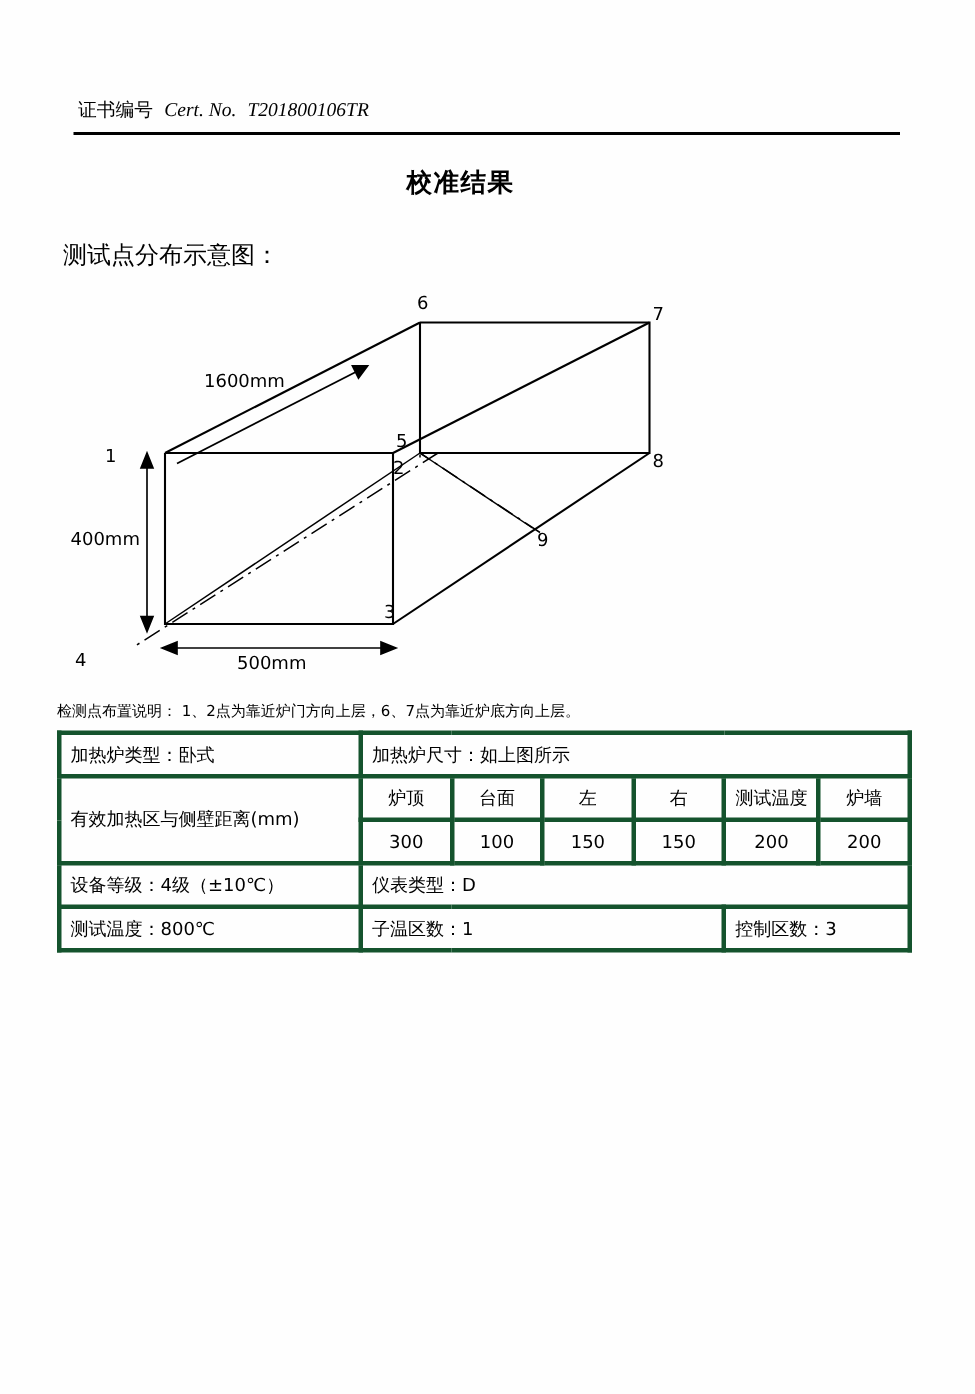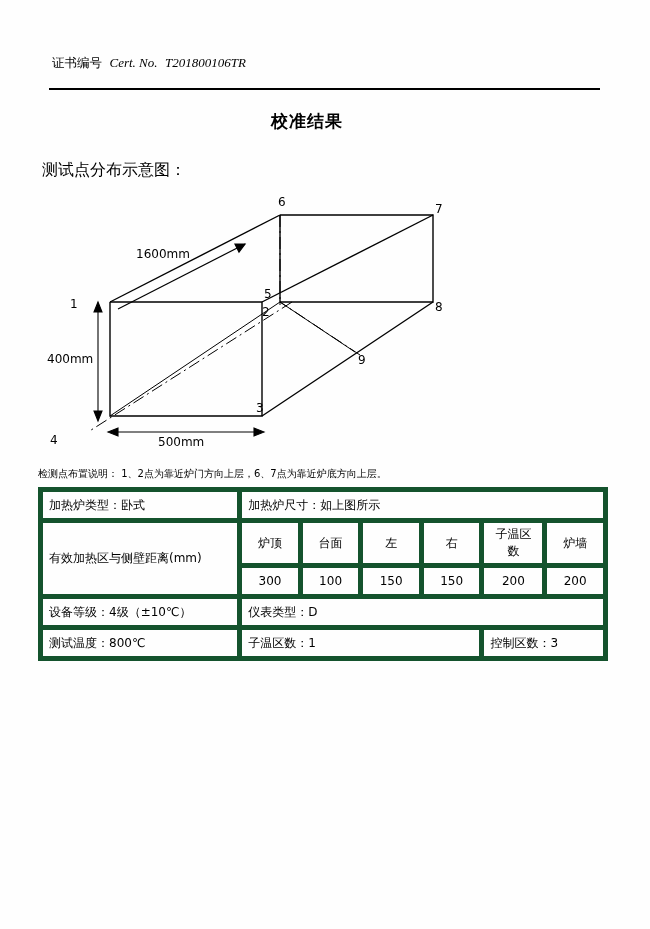--- a/index.html
+++ b/index.html
@@ -20,21 +20,21 @@
     left: 0; top: 0;
     width: 650px;
     height: 929px;
     background: #fefefe;
   }
 
   
   .header {
     position: absolute;
     left: 52px;
-    top: 55px;
+    top: 65px;
     width: 545px;
     display: flex;
     justify-content: space-between;
     align-items: center;
     font-size: 12.5px;
   }
   .header-left {
     white-space: nowrap;
   }
   .hdr-cn {
@@ -128,21 +128,21 @@
     top: 487px;
     width: 570px;
   }
   table.main {
     border-collapse: collapse;
     width: 570px;
     font-family: "DejaVu Sans", sans-serif;
     font-size: 12px;
   }
   table.main td {
-    border: 5px solid #14532d;
+    border: 3px solid #14532d;
     padding: 3px 6px;
     height: 20px;
     vertical-align: middle;
   }
   td.c { text-align: center; }
   td.l { text-align: left; }
   .nowrap { white-space: nowrap; }
 </style>
 </head>
 <body>
@@ -234,21 +234,21 @@
         <td class="l" colspan="6">
           <span>加热炉尺寸：</span><span>如上图所示</span>
         </td>
       </tr>
       <tr>
         <td class="l" rowspan="2">有效加热区与侧壁距离(mm)</td>
         <td class="c" style="width:58px">炉顶</td>
         <td class="c" style="width:58px">台面</td>
         <td class="c" style="width:58px">左</td>
         <td class="c" style="width:58px">右</td>
-        <td class="c" style="width:62px">子温区数</td>
+        <td class="c" style="width:62px">测试温度</td>
         <td class="c" style="width:58px">炉墙</td>
       </tr>
       <tr>
         <td class="c">300</td>
         <td class="c">100</td>
         <td class="c">150</td>
         <td class="c">150</td>
         <td class="c">200</td>
         <td class="c">200</td>
       </tr>

